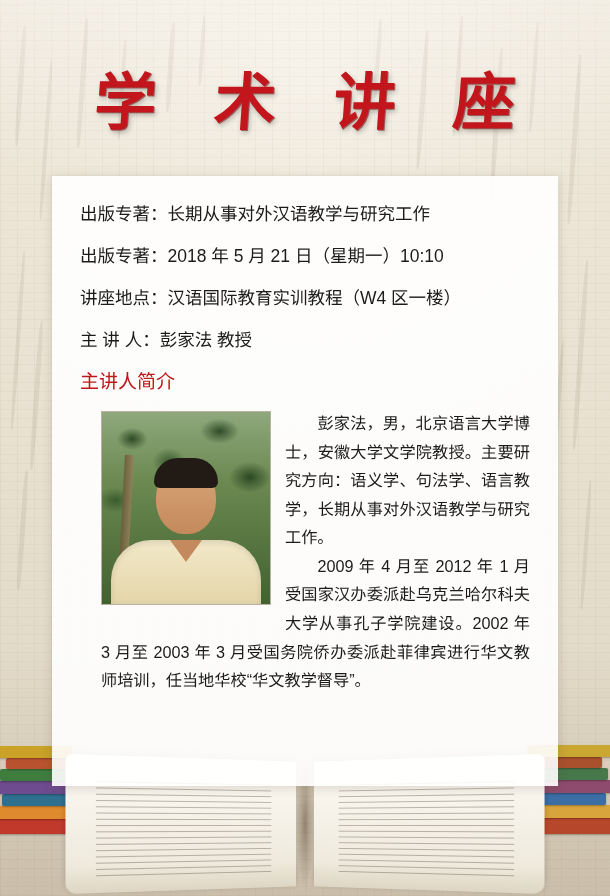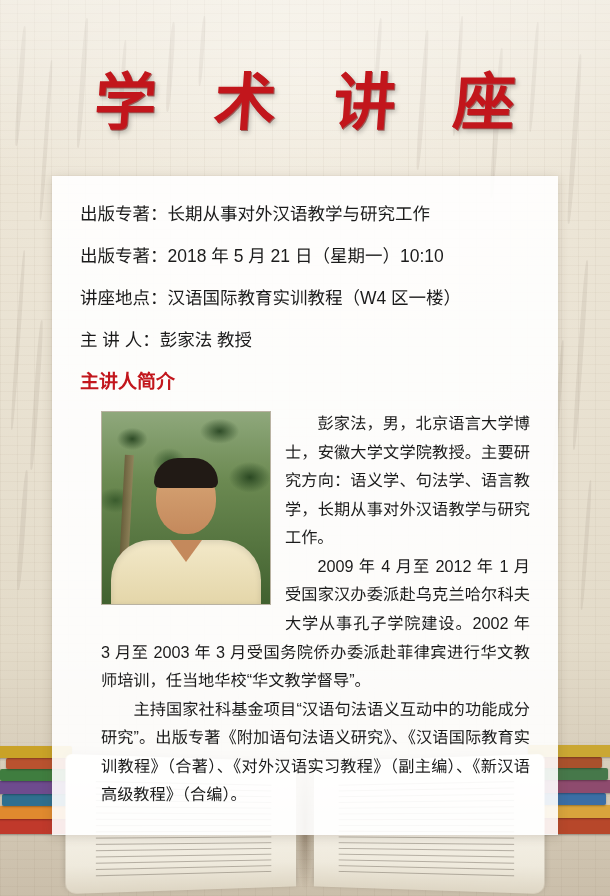--- a/index.html
+++ b/index.html
@@ -162,21 +162,21 @@
     line-height: 1.42;
   }
   .meta-row {
     margin: 0 0 17px 0;
     white-space: nowrap;
   }
   .meta-row:last-child { margin-bottom: 4px; }
   .section-title {
     color: #c2161c;
     font-size: 19px;
-    font-weight: 700;
+    font-weight: 400;
     margin: 14px 0 16px 0;
   }
   .bio {
     color: #1b1b1b;
     font-size: 16.2px;
     line-height: 1.76;
     text-align: justify;
     margin-left: 21px;
   }
   .bio p { margin: 0; text-indent: 2em; }
@@ -336,18 +336,17 @@
         <div class="sky"></div>
         <div class="foliage"></div>
         <div class="trunk"></div>
         <div class="shirt"></div>
         <div class="collar"></div>
         <div class="head"></div>
         <div class="hair"></div>
       </div>
       <p>彭家法，男，北京语言大学博士，安徽大学文学院教授。主要研究方向：语义学、句法学、语言教学，长期从事对外汉语教学与研究工作。</p>
       <p>2009 年 4 月至 2012 年 1 月受国家汉办委派赴乌克兰哈尔科夫大学从事孔子学院建设。2002 年 3 月至 2003 年 3 月受国务院侨办委派赴菲律宾进行华文教师培训，任当地华校“华文教学督导”。</p>
-      <p>主持国家社科基金项目“汉语句法语义互动中的功能成分研究”。出版专著《附加语句法语义研究》、《汉语国际教育实训教程》（合著）、《对外汉语实习教程》（副主编）、《新汉语高级教程》（合编）。</p>
     </div>
 
   </div>
 
 </div>
 
 </body></html>

